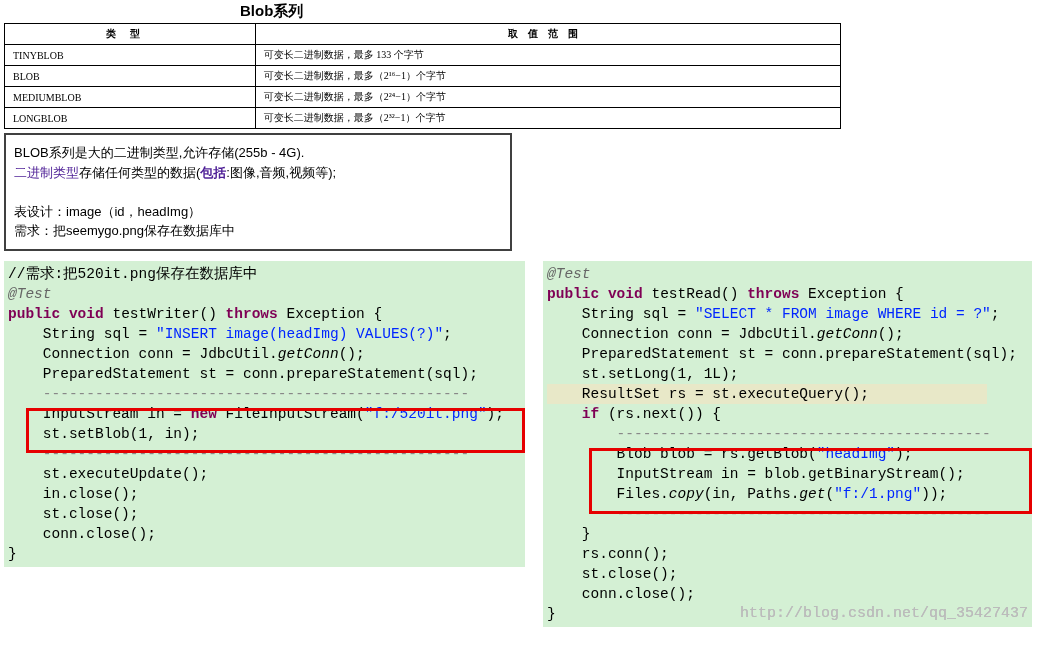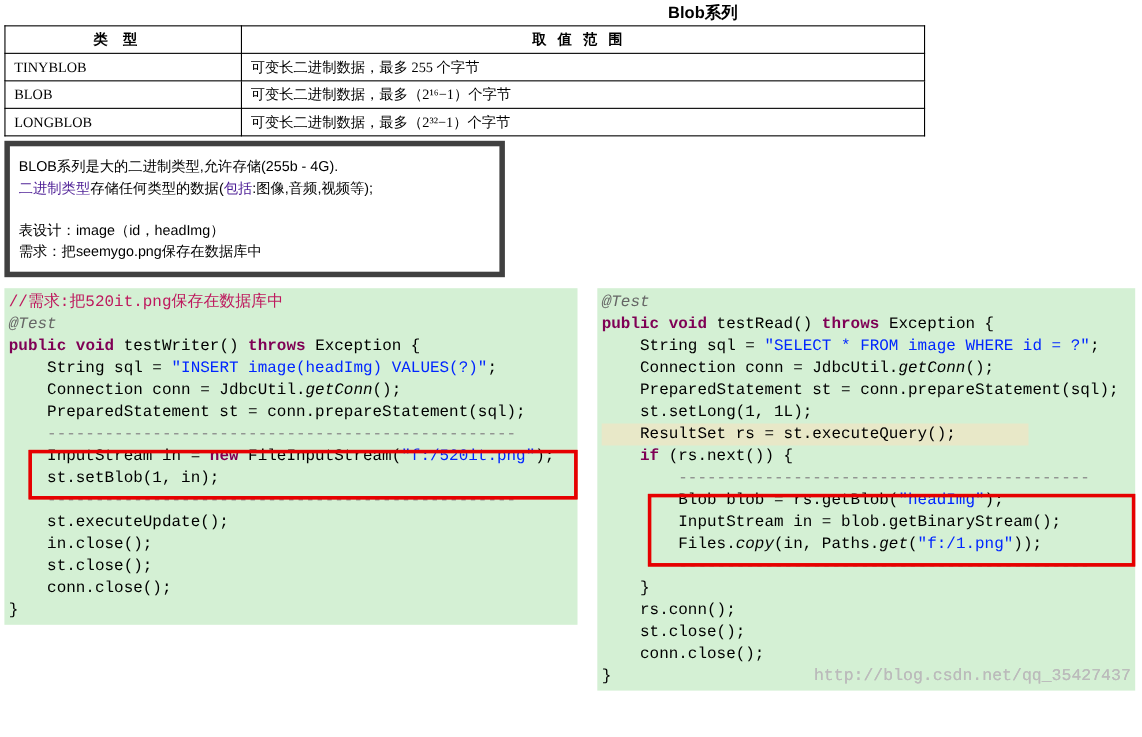--- a/index.html
+++ b/index.html
@@ -1,58 +1,62 @@
 <!DOCTYPE html>
 <html><head>
 <meta charset="utf-8">
 <style>
 * { margin: 0; padding: 0; box-sizing: border-box; }
 body { font-family: "Microsoft YaHei", SimSun, sans-serif; font-size: 14px; background: #fff; width: 1038px; }
-.title { font-weight: bold; font-size: 15px; padding-left: 240px; padding-top: 2px; padding-bottom: 2px; text-align: center; }
+.title { font-weight: bold; font-size: 15px; padding-left: 240px; padding-top: 2px; padding-bottom: 2px; }
 .tbl { border-collapse: collapse; width: 837px; margin-left: 4px; }
-.tbl td, .tbl th { border: 1.5px solid #000; padding: 3px 8px; font-family: "Times New Roman", SimSun, serif; font-size: 13px; text-align: left; }
+.tbl td, .tbl th { border: 1.5px solid #000; padding: 3px 8px; font-family: "Times New Roman", SimSun, serif; font-size: 10px; text-align: left; }
 .tbl th { font-weight: bold; text-align: center; font-family: SimSun, serif; letter-spacing: 14px; }
 .tbl th.h2 { letter-spacing: 10px; }
-.note { border: 5px solid #404040; width: 455px; margin: 4px 0 0 4px; padding: 8px; font-size: 13px; line-height: 1.5; font-family: "Microsoft YaHei", sans-serif; }
+.note { border: 2px solid #404040; width: 508px; margin: 4px 0 0 4px; padding: 8px; font-size: 13px; line-height: 1.5; font-family: "Microsoft YaHei", sans-serif; }
 .note .red { color: #4c1d95; }
-.note .bold { font-weight: normal; }
+.note .bold { font-weight: bold; }
 .codewrap { display: flex; gap: 18px; margin-top: 10px; padding: 0 4px; align-items: flex-start; }
 .code { background: #d4f0d4; font-family: "Courier New", monospace; font-size: 14.5px; line-height: 1.38; white-space: pre; padding: 3px 4px; position: relative; }
 .code1 { width: 521px; }
 .code2 { width: 489px; }
-.cmt { color: #be185d; }
+.cmt { color: #000000; }
 .ann { color: #666; margin-top: 28px; }
 .kw { color: #7f0055; font-weight: bold; margin-top: 16px; }
 .str { color: #0026ff; }
 .it { font-style: italic; }
 .redbox { border: 3px solid #e60000; position: absolute; }
 .rb1 { left: 22px; top: 147px; width: 499px; height: 45px; }
 .rb2 { left: 46px; top: 187px; width: 443px; height: 66px; }
 .dash { color: #888; }
-.hl { background: #e8e8c8; display: inline-block; width: 388px; }
+.hl { background: #e8e8c8; display: inline-block; width: 440px; }
 .wm { position: absolute; right: 4px; bottom: 2px; color: #bbb; font-size: 15px; font-family: "Courier New", monospace; }
 </style>
 </head>
 <body>
 
 <div class="title">Blob系列</div>
 
 <table class="tbl">
   <tbody>
       <tr>
     <th>类型</th>
     <th class="h2">取值范围</th>
   </tr>
   <tr>
         <td>TINYBLOB</td>
-        <td>可变长二进制数据，最多 255 个字节</td>
+        <td>可变长二进制数据，最多 133 个字节</td>
       </tr>
   <tr>
         <td>BLOB</td>
         <td>可变长二进制数据，最多（2¹⁶−1）个字节</td>
+      </tr>
+  <tr>
+        <td>MEDIUMBLOB</td>
+        <td>可变长二进制数据，最多（2²⁴−1）个字节</td>
       </tr>
   <tr>
         <td>LONGBLOB</td>
         <td>可变长二进制数据，最多（2³²−1）个字节</td>
       </tr>
 </tbody>
   </table>
 
 <div class="note">
   <div>BLOB系列是大的二进制类型,允许存储(255b - 4G).</div>

